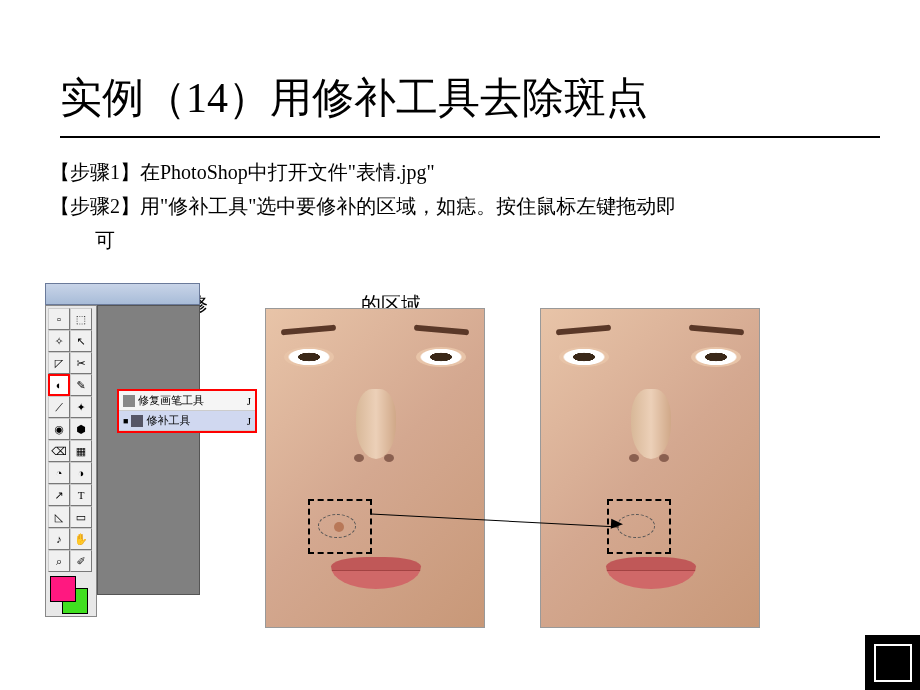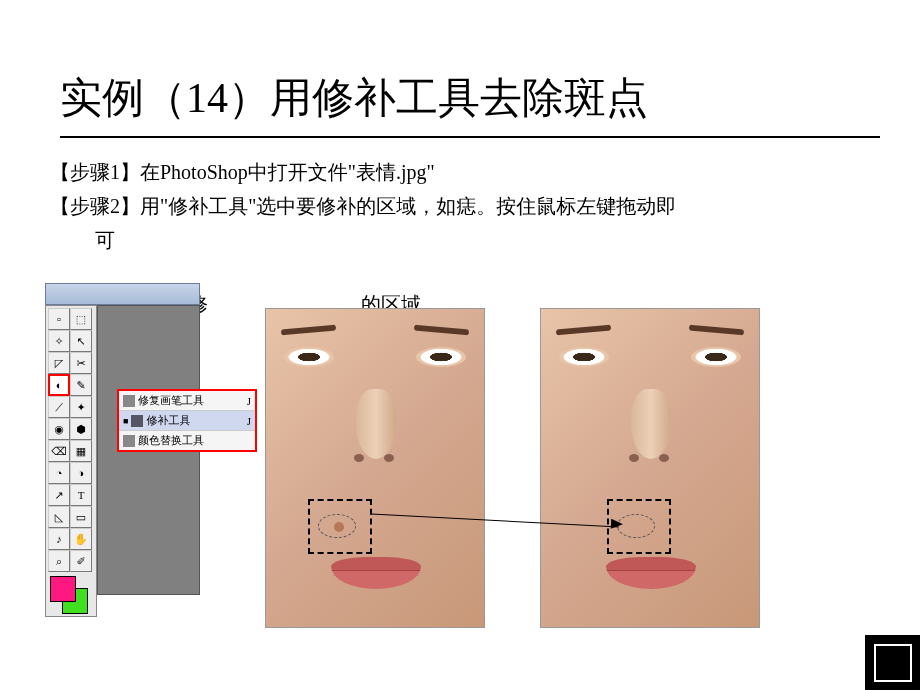--- a/index.html
+++ b/index.html
@@ -369,24 +369,20 @@
           <span class="icon-small"></span>
           <span>修复画笔工具</span>
           <span style="margin-left:auto">J</span>
         </div>
         <div class="flyout-item sel nl">
           <span style="font-size:9px;">■</span>
           <span class="icon-small" style="background:#556;"></span>
           <span>修补工具</span>
           <span style="margin-left:auto">J</span>
         </div>
-        <div class="flyout-item">
-          <span class="icon-small"></span>
-          <span>颜色替换工具</span>
-        </div>
       </div>
     </div>
 
     <div class="face-img left">
       <div class="face-feature eyebrow l"></div>
       <div class="face-feature eyebrow r"></div>
       <div class="face-feature eye l"></div>
       <div class="face-feature eye r"></div>
       <div class="face-feature nose"></div>
       <div class="face-feature nostril l"></div>

